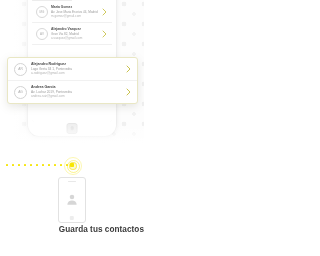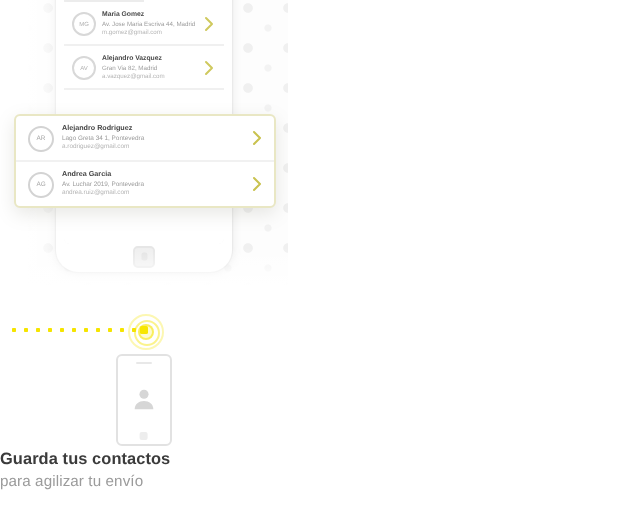--- a/index.html
+++ b/index.html
@@ -83,21 +83,21 @@
 
   
   .illus{position:absolute;left:0;top:176px;width:144px;height:48px;display:flex;align-items:center;justify-content:center;}
   .mini-phone{position:relative;width:26px;height:44px;border:1px solid #e2e2e2;border-radius:3px;background:#fff;}
   .mp-top{position:absolute;left:50%;top:2.6px;transform:translateX(-50%);width:8px;height:1.1px;border-radius:1px;background:#e8e8e8;}
   .mp-home{position:absolute;left:50%;bottom:2px;transform:translateX(-50%);width:4.4px;height:4.4px;border-radius:1px;background:#ededed;}
   .mp-person{position:absolute;left:50%;top:50%;transform:translate(-50%,-54%);width:13px;height:13px;}
   .mp-person svg{display:block;width:13px;height:13px;}
 
   
-  .caption{position:absolute;left:0;top:224px;width:144px;text-align:left;}
+  .caption{position:absolute;left:0;top:224px;width:144px;text-align:right;}
   .cap-title{font-size:8.2px;font-weight:bold;color:#3b3b3b;letter-spacing:.05px;line-height:11px;}
   .cap-sub{font-size:7.6px;color:#9b9b9b;letter-spacing:.05px;line-height:10px;margin-top:1px;}
 </style>
 </head>
 <body>
 
 <div id="app">
 
   <div class="scene">
     <div class="bgpattern"></div>
@@ -211,16 +211,15 @@
           <circle cx="12" cy="7.6" r="4.2" fill="#d6d6d6"></circle>
           <path d="M3.4 21.5c0-4.8 3.9-7.6 8.6-7.6s8.6 2.8 8.6 7.6z" fill="#d6d6d6"></path>
         </svg>
       </div>
       <div class="mp-home"></div>
     </div>
   </div>
 
   <div class="caption">
     <div class="cap-title">Guarda tus contactos</div>
-    <div class="cap-sub">para agilizar tu envío</div>
   </div>
 
 </div>
 
 </body></html>

